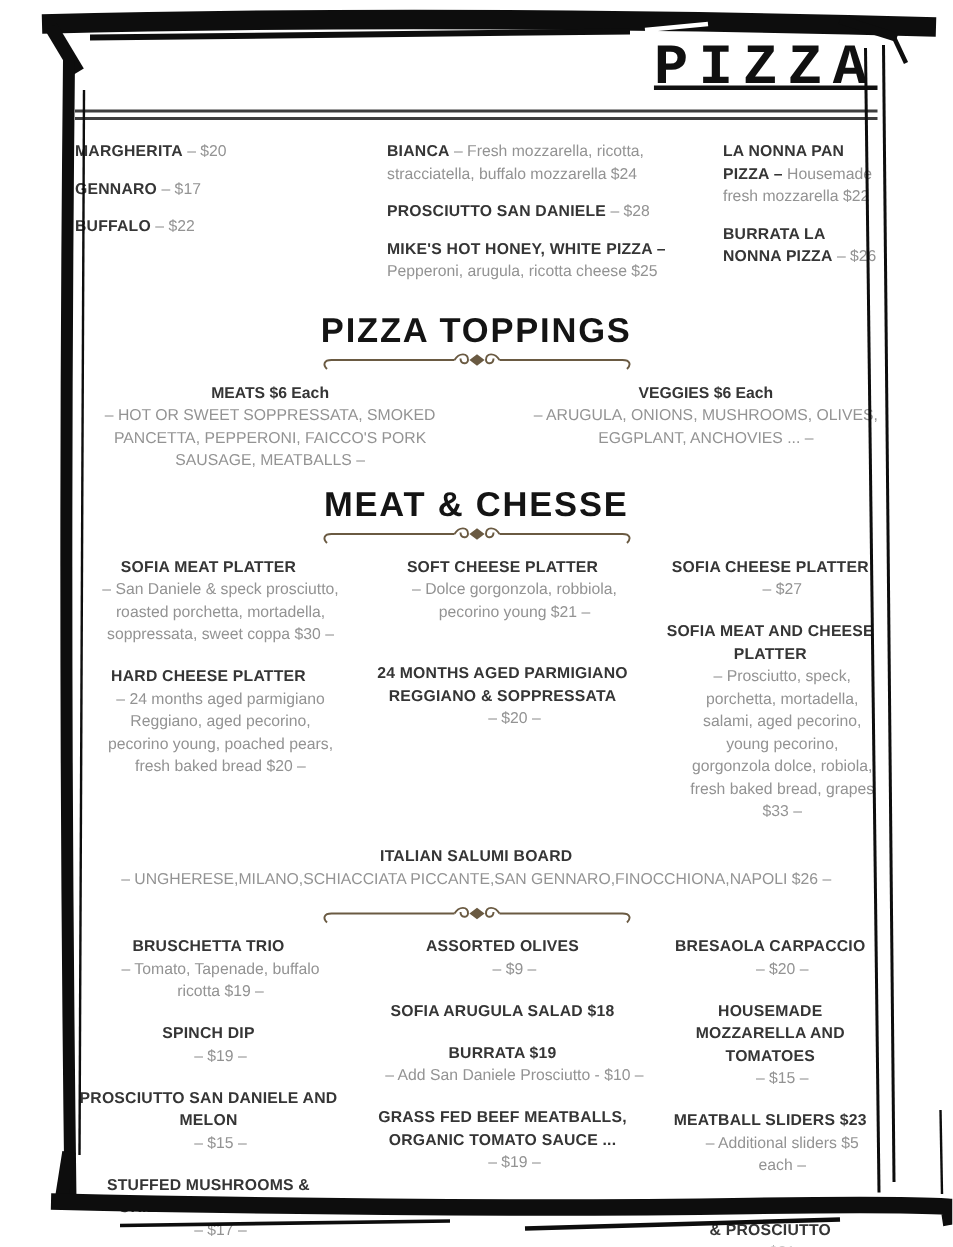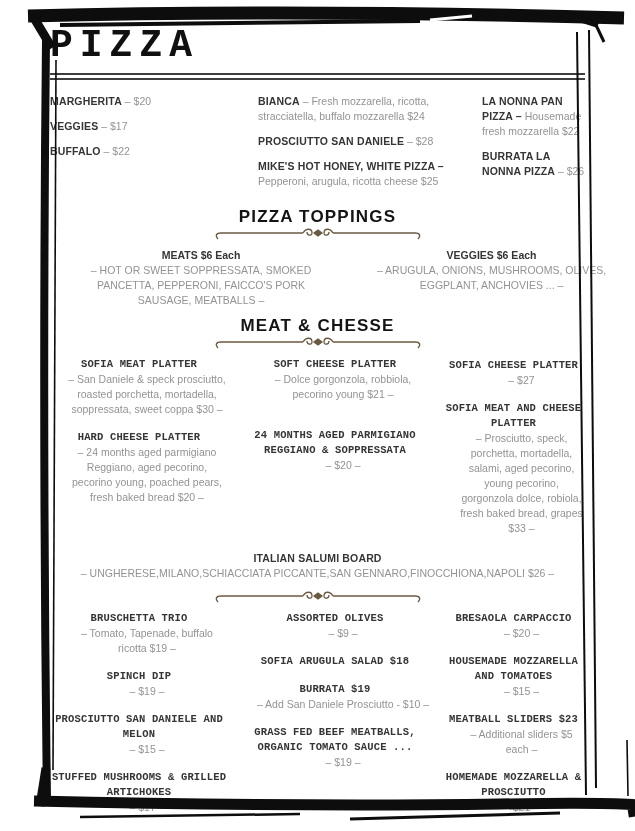--- a/index.html
+++ b/index.html
@@ -2,43 +2,43 @@
 <html><head>
 <meta charset="utf-8">
 <style>
   html,body{margin:0;padding:0;background:#fff;}
   body{width:635px;height:831px;position:relative;overflow:hidden;
        font-family:"Liberation Sans",sans-serif;color:#3a3a3a;}
   .frame{position:absolute;inset:0;pointer-events:none;z-index:5;}
   .content{position:absolute;left:50px;top:18px;width:535px;z-index:2;}
 
   .title{font-family:"Liberation Mono","DejaVu Sans Mono",monospace;
-         font-weight:700;font-size:38px;letter-spacing:7px;text-align:left;
-         color:#101010;margin:6px 0 6px 0;}
+         font-weight:700;font-size:38px;letter-spacing:7px;text-align:right;
+         color:#101010;margin:6px 0 6px 0;text-decoration:underline;}
   .dblrule{height:3px;border-top:2px solid #3e3e3e;border-bottom:2px solid #3e3e3e;
            margin:0 0 14px 0;}
 
   .grid3{display:grid;grid-template-columns:180px 196px 1fr;column-gap:28px;}
   .pitem{margin-bottom:10px;font-size:10.5px;line-height:15px;}
   .nm{font-weight:700;color:#353535;letter-spacing:.15px;}
   .ds{color:#939393;font-weight:400;}
 
-  .sechead{font-size:17px;font-weight:800;letter-spacing:1.2px;color:#141414;
+  .sechead{font-size:23px;font-weight:800;letter-spacing:1.2px;color:#141414;
            text-align:center;margin:8px 0 0 0;}
   .orn{display:block;margin:1px auto 7px auto;}
 
   .toppings{display:grid;grid-template-columns:1fr 1.08fr;column-gap:20px;
-            width:calc(100% + 26px);margin-bottom:2px;padding-left:21px;}
+            width:calc(100% + 26px);margin-bottom:2px;}
   .tcol{text-align:center;font-size:10.5px;line-height:15px;}
   .ttitle{font-weight:700;color:#353535;}
   .tlist{color:#939393;}
 
   .cgrid{display:grid;grid-template-columns:178px 190px 1fr;column-gap:12px;margin-top:4px;}
   .citem{text-align:center;font-size:10.5px;line-height:15px;margin-bottom:13px;}
-  .citem .nm{display:block;font-family:Liberation Mono, monospace;}
+  .citem .nm{display:block;}
   .citem .ds{display:block;padding-left:16px;}
   .citem.inline .nm,.citem.inline .ds{display:inline;}
   .mt26{margin-top:26px;}
   .mt8{margin-top:8px;}
 
   .board{text-align:center;font-size:10.5px;line-height:15px;margin:2px 0 10px 0;}
   .board .nm{display:block;}
   .board .ds{display:block;}
 </style>
 </head>
@@ -65,21 +65,21 @@
 </svg>
 
 <div class="content">
 
   <div class="title">PIZZA</div>
   <div class="dblrule"></div>
 
   <div class="grid3">
     <div>
       <div class="pitem"><span class="nm">MARGHERITA</span> <span class="ds">–  $20</span></div>
-      <div class="pitem"><span class="nm">VEGGIES</span> <span class="ds">–  $17</span></div>
+      <div class="pitem"><span class="nm">GENNARO</span> <span class="ds">–  $17</span></div>
       <div class="pitem"><span class="nm">BUFFALO</span> <span class="ds">–  $22</span></div>
     </div>
     <div>
       <div class="pitem"><span class="nm">BIANCA</span> <span class="ds">– Fresh mozzarella, ricotta, stracciatella, buffalo mozzarella  $24</span></div>
       <div class="pitem"><span class="nm">PROSCIUTTO SAN DANIELE</span> <span class="ds">–  $28</span></div>
       <div class="pitem"><span class="nm">MIKE'S HOT HONEY, WHITE PIZZA –</span> <span class="ds">Pepperoni, arugula, ricotta cheese  $25</span></div>
     </div>
     <div>
       <div class="pitem"><span class="nm">LA NONNA PAN PIZZA –</span> <span class="ds">Housemade fresh mozzarella $22</span></div>
       <div class="pitem"><span class="nm">BURRATA LA NONNA PIZZA</span> <span class="ds">–  $26</span></div>

